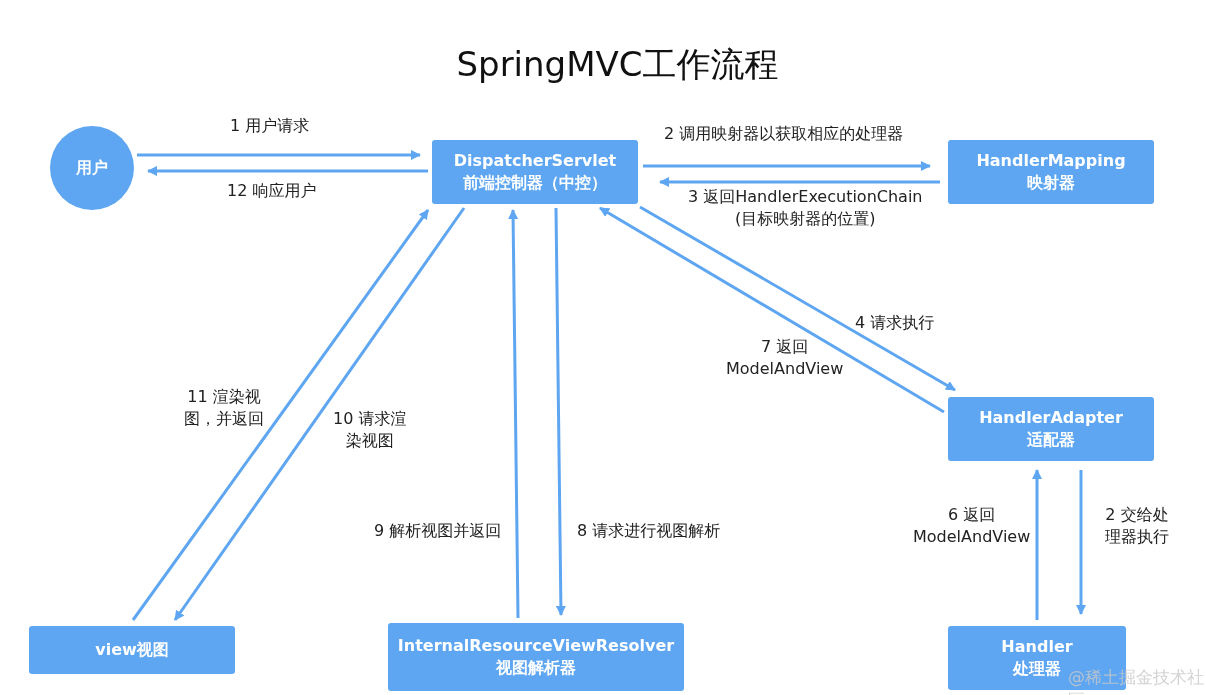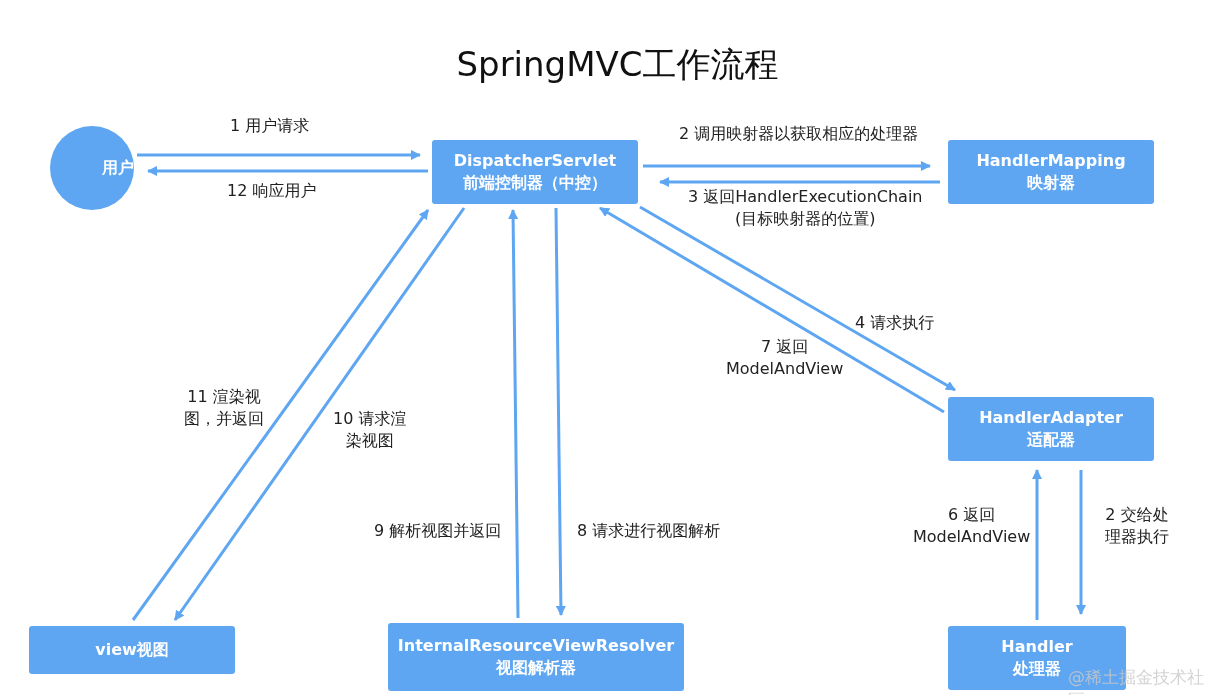--- a/index.html
+++ b/index.html
@@ -3,21 +3,21 @@
 <meta charset="utf-8">
 <style>
   html, body { margin: 0; padding: 0; background: #ffffff; }
   body { width: 1205px; height: 695px; position: relative; overflow: hidden;
          font-family: "DejaVu Sans", "Liberation Sans", sans-serif; }
   .title { position: absolute; left: 0; width: 1235px; top: 42px; text-align: center;
            font-size: 34px; color: #111; }
   .node { position: absolute; background: #5ea6f1; color: #fff; border-radius: 3px;
           display: flex; flex-direction: column; align-items: center; justify-content: center;
           font-size: 16px; line-height: 22px; text-align: center; font-weight: bold; }
-  .node.circle { border-radius: 50%; align-items: flex-end; }
+  .node.circle { border-radius: 50%; }
   .lbl { position: absolute; font-size: 16px; line-height: 22px; color: #222; text-align: center; white-space: nowrap; }
   svg.arrows { position: absolute; left: 0; top: 0; }
   .watermark { position: absolute; left: 1068px; top: 666px; font-size: 17px; color: rgba(200,200,200,0.8); }
 </style>
 </head>
 <body>
 
 <div class="title">SpringMVC工作流程</div>
 
 <svg class="arrows" width="1205" height="695">
@@ -74,21 +74,21 @@
 <div class="node" style="left:29px;top:626px;width:206px;height:48px;">
   <span>view视图</span>
 </div>
 
 <div class="lbl" style="left:230px;top:115px;">
   <div>1 用户请求</div>
 </div>
 <div class="lbl" style="left:227px;top:180px;">
   <div>12 响应用户</div>
 </div>
-<div class="lbl" style="left:664px;top:123px;margin-left:15px;">
+<div class="lbl" style="left:664px;top:123px;">
   <div>2 调用映射器以获取相应的处理器</div>
 </div>
 <div class="lbl" style="left:688px;top:186px;">
   <div>3 返回HandlerExecutionChain</div>
   <div>(目标映射器的位置)</div>
 </div>
 <div class="lbl" style="left:855px;top:312px;">
   <div>4 请求执行</div>
 </div>
 <div class="lbl" style="left:726px;top:336px;">

